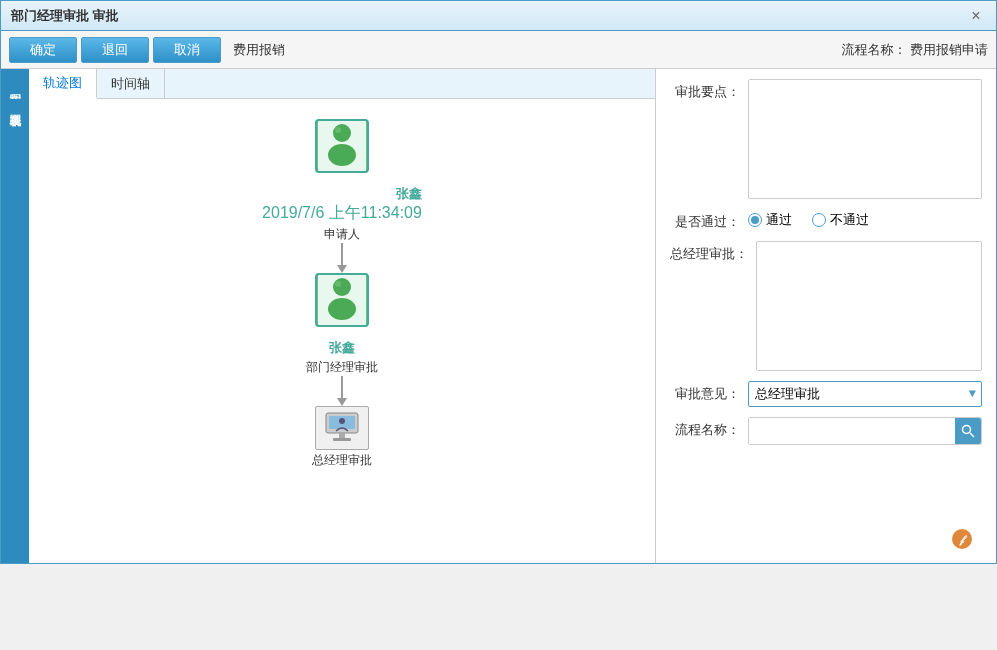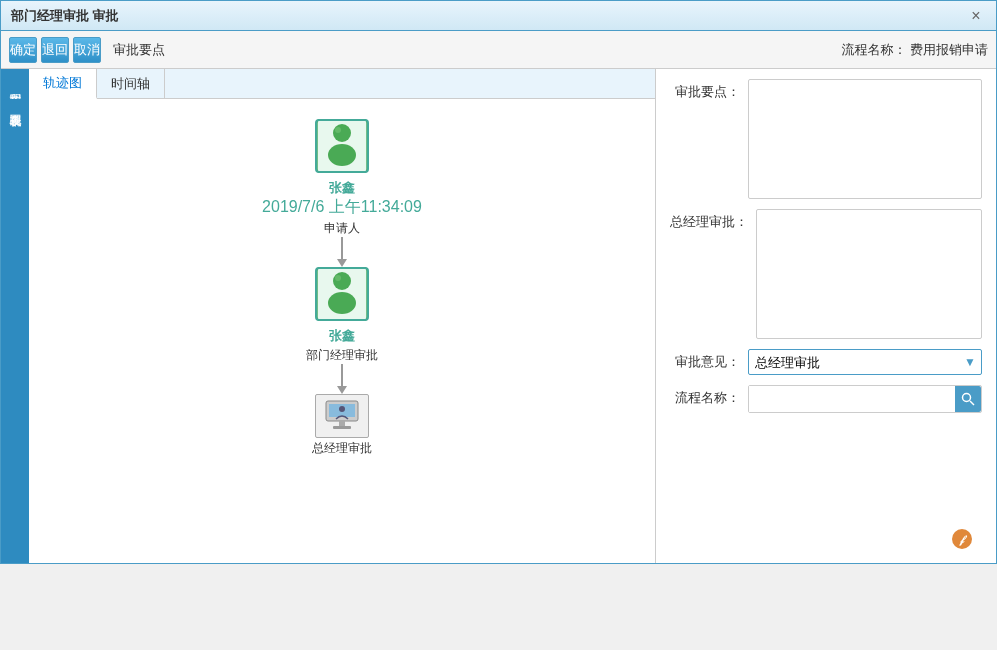--- a/index.html
+++ b/index.html
@@ -52,21 +52,21 @@
       background: #f5f5f5;
       border-bottom: 1px solid #ccc;
       height: 38px;
       display: flex;
       align-items: center;
       padding: 0 8px;
       gap: 4px;
     }
     .toolbar-btn {
       height: 26px;
-      padding: 0 0;
+      padding: 0 20px;
       border: 1px solid #4a9cc7;
       background: linear-gradient(to bottom, #5bb8e8, #2e90c8);
       color: #fff;
       cursor: pointer;
       font-size: 13px;
       border-radius: 2px;
     }
     .toolbar-label {
       font-size: 13px;
       color: #333;
@@ -173,22 +173,22 @@
       width: 54px;
       height: 54px;
       display: flex;
       align-items: center;
       justify-content: center;
     }
 
     .node-info {
       font-size: 12px;
       color: #333;
-      text-align: center;
-      margin-top: 6px;
+      text-align: right;
+      margin-top: 12px;
     }
 
     .node-name {
       font-size: 13px;
       color: #4a9;
       font-weight: bold;
     }
 
     .node-time {
       font-size: 16px;
@@ -244,20 +244,21 @@
       padding: 10px 14px;
       gap: 10px;
       background: #fff;
       overflow-y: auto;
     }
 
     .form-row {
       display: flex;
       align-items: flex-start;
       gap: 8px;
+      font-family: Liberation Mono, monospace;
     }
 
     .form-label {
       min-width: 70px;
       font-size: 13px;
       color: #333;
       padding-top: 4px;
       text-align: right;
     }
 
@@ -412,21 +413,21 @@
 
   <div class="title-bar">
     <span class="title-text">部门经理审批 审批</span>
     <span class="close-btn">×</span>
   </div>
 
   <div class="toolbar">
     <button class="toolbar-btn">确定</button>
     <button class="toolbar-btn">退回</button>
     <button class="toolbar-btn">取消</button>
-    <span class="toolbar-label">审批要点</span>
+    <span class="toolbar-label">费用报销</span>
     <span class="flow-name">
       <span>流程名称：</span>
       <span class="flow-name-val">费用报销申请</span>
     </span>
   </div>
 
   <div class="main-content">
 
     <div class="left-sidebar">
       <div class="sidebar-item-vert">流程图</div>
@@ -514,20 +515,33 @@
       </div>
     </div>
 
     <div class="right-panel">
 
       <div class="form-row">
         <label class="form-label">审批要点：</label>
         <textarea class="form-input" style="height: 120px;"></textarea>
       </div>
 
+      <div class="form-row">
+        <label class="form-label">是否通过：</label>
+        <div class="radio-group">
+          <div class="radio-item">
+            <div class="radio-circle checked"></div>
+            <span>通过</span>
+          </div>
+          <div class="radio-item">
+            <div class="radio-circle"></div>
+            <span>不通过</span>
+          </div>
+        </div>
+      </div>
 
       <div class="form-row">
         <label class="form-label">总经理审批：</label>
         <textarea class="form-input" style="height: 130px;"></textarea>
       </div>
 
       <div class="form-row">
         <label class="form-label">审批意见：</label>
         <div class="select-wrapper">
           <select class="form-select">

